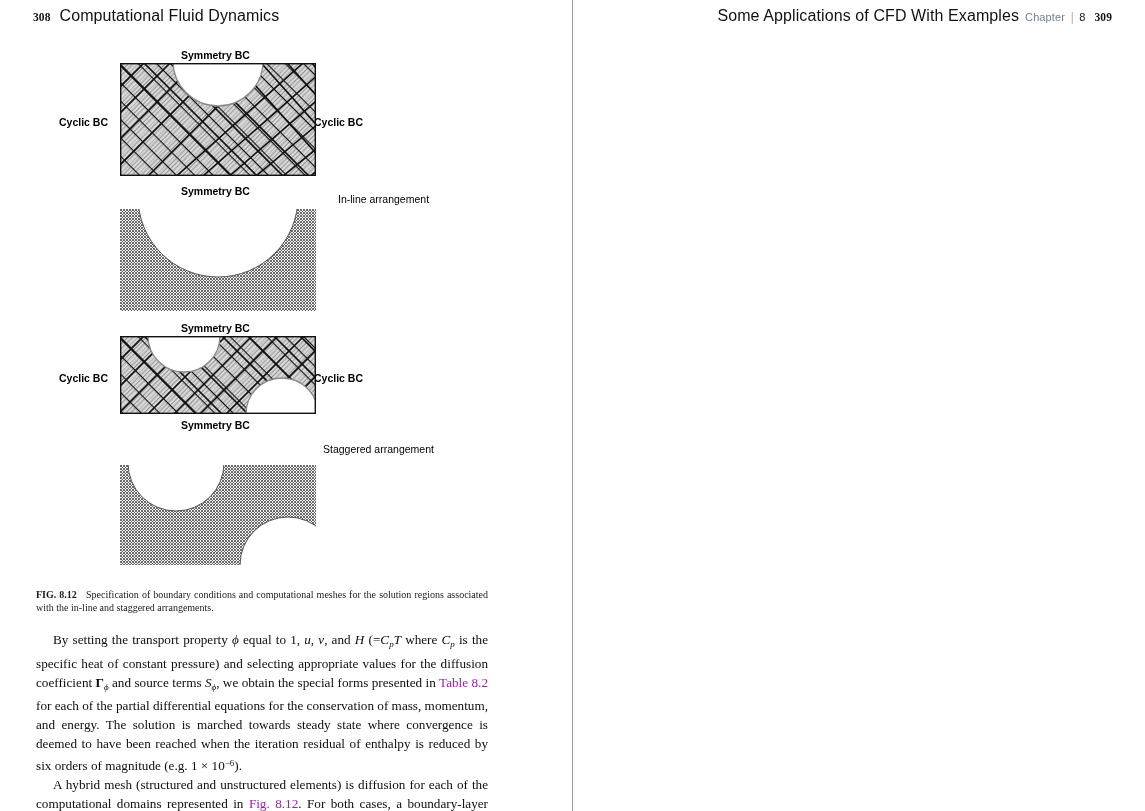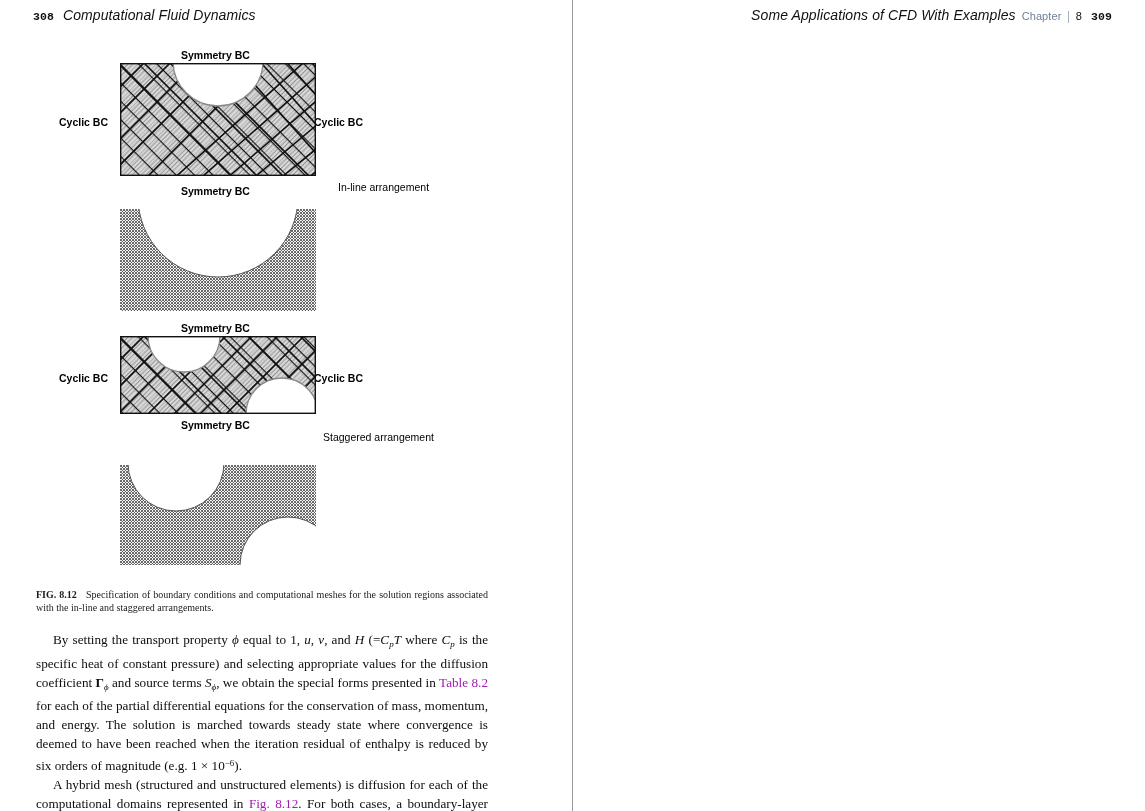--- a/index.html
+++ b/index.html
@@ -15,35 +15,35 @@
     position:absolute;left:572px;top:0;width:1px;height:811px;
     background:#9a9a9a;
   }
   .page{position:relative;width:572px;height:811px;box-sizing:border-box;}
   .page.right{width:573px;}
 
   
   .rh{position:absolute;top:7px;font-size:11.5px;letter-spacing:.1px;white-space:nowrap;}
   .rh-left{left:33px;}
   .rh-right{right:33px;}
-  .rh .folio{font-weight:bold;font-family:Liberation Mono, monospace;}
-  .rh .title{font-family:"Liberation Sans",sans-serif;font-size:14px;font-style:italic;}
+  .rh .folio{font-weight:bold;font-family:Liberation Serif, serif;}
+  .rh .title{font-family:"Liberation Sans",sans-serif;font-size:16px;}
   .rh .chapword{color:#6f7f96;font-family:"Liberation Sans",sans-serif;font-size:11px;}
   .rh .bar{color:#6f7f96;}
   .rh .chnum{font-family:"Liberation Sans",sans-serif;font-size:11px;}
 
   
   .figure{position:absolute;left:0;top:34px;width:572px;}
   .bc-label{
     position:absolute;font-family:"Liberation Sans",sans-serif;
     font-size:10.5px;color:#000;white-space:nowrap;font-weight:bold;
   }
   .arrangement-label{
     position:absolute;font-family:"Liberation Sans",sans-serif;
-    font-size:10.5px;color:#000;white-space:nowrap;
+    font-size:10.5px;color:#000;white-space:nowrap;margin-top:12px;
   }
   .mesh{position:absolute;}
   .fig-caption{
     position:absolute;left:36px;top:554px;width:452px;
     font-size:10px;line-height:13.2px;text-align:justify;
     font-family:"Liberation Serif",serif;color:#1a1a1a;
   }
   .fig-caption b{font-weight:bold;}
 
   

